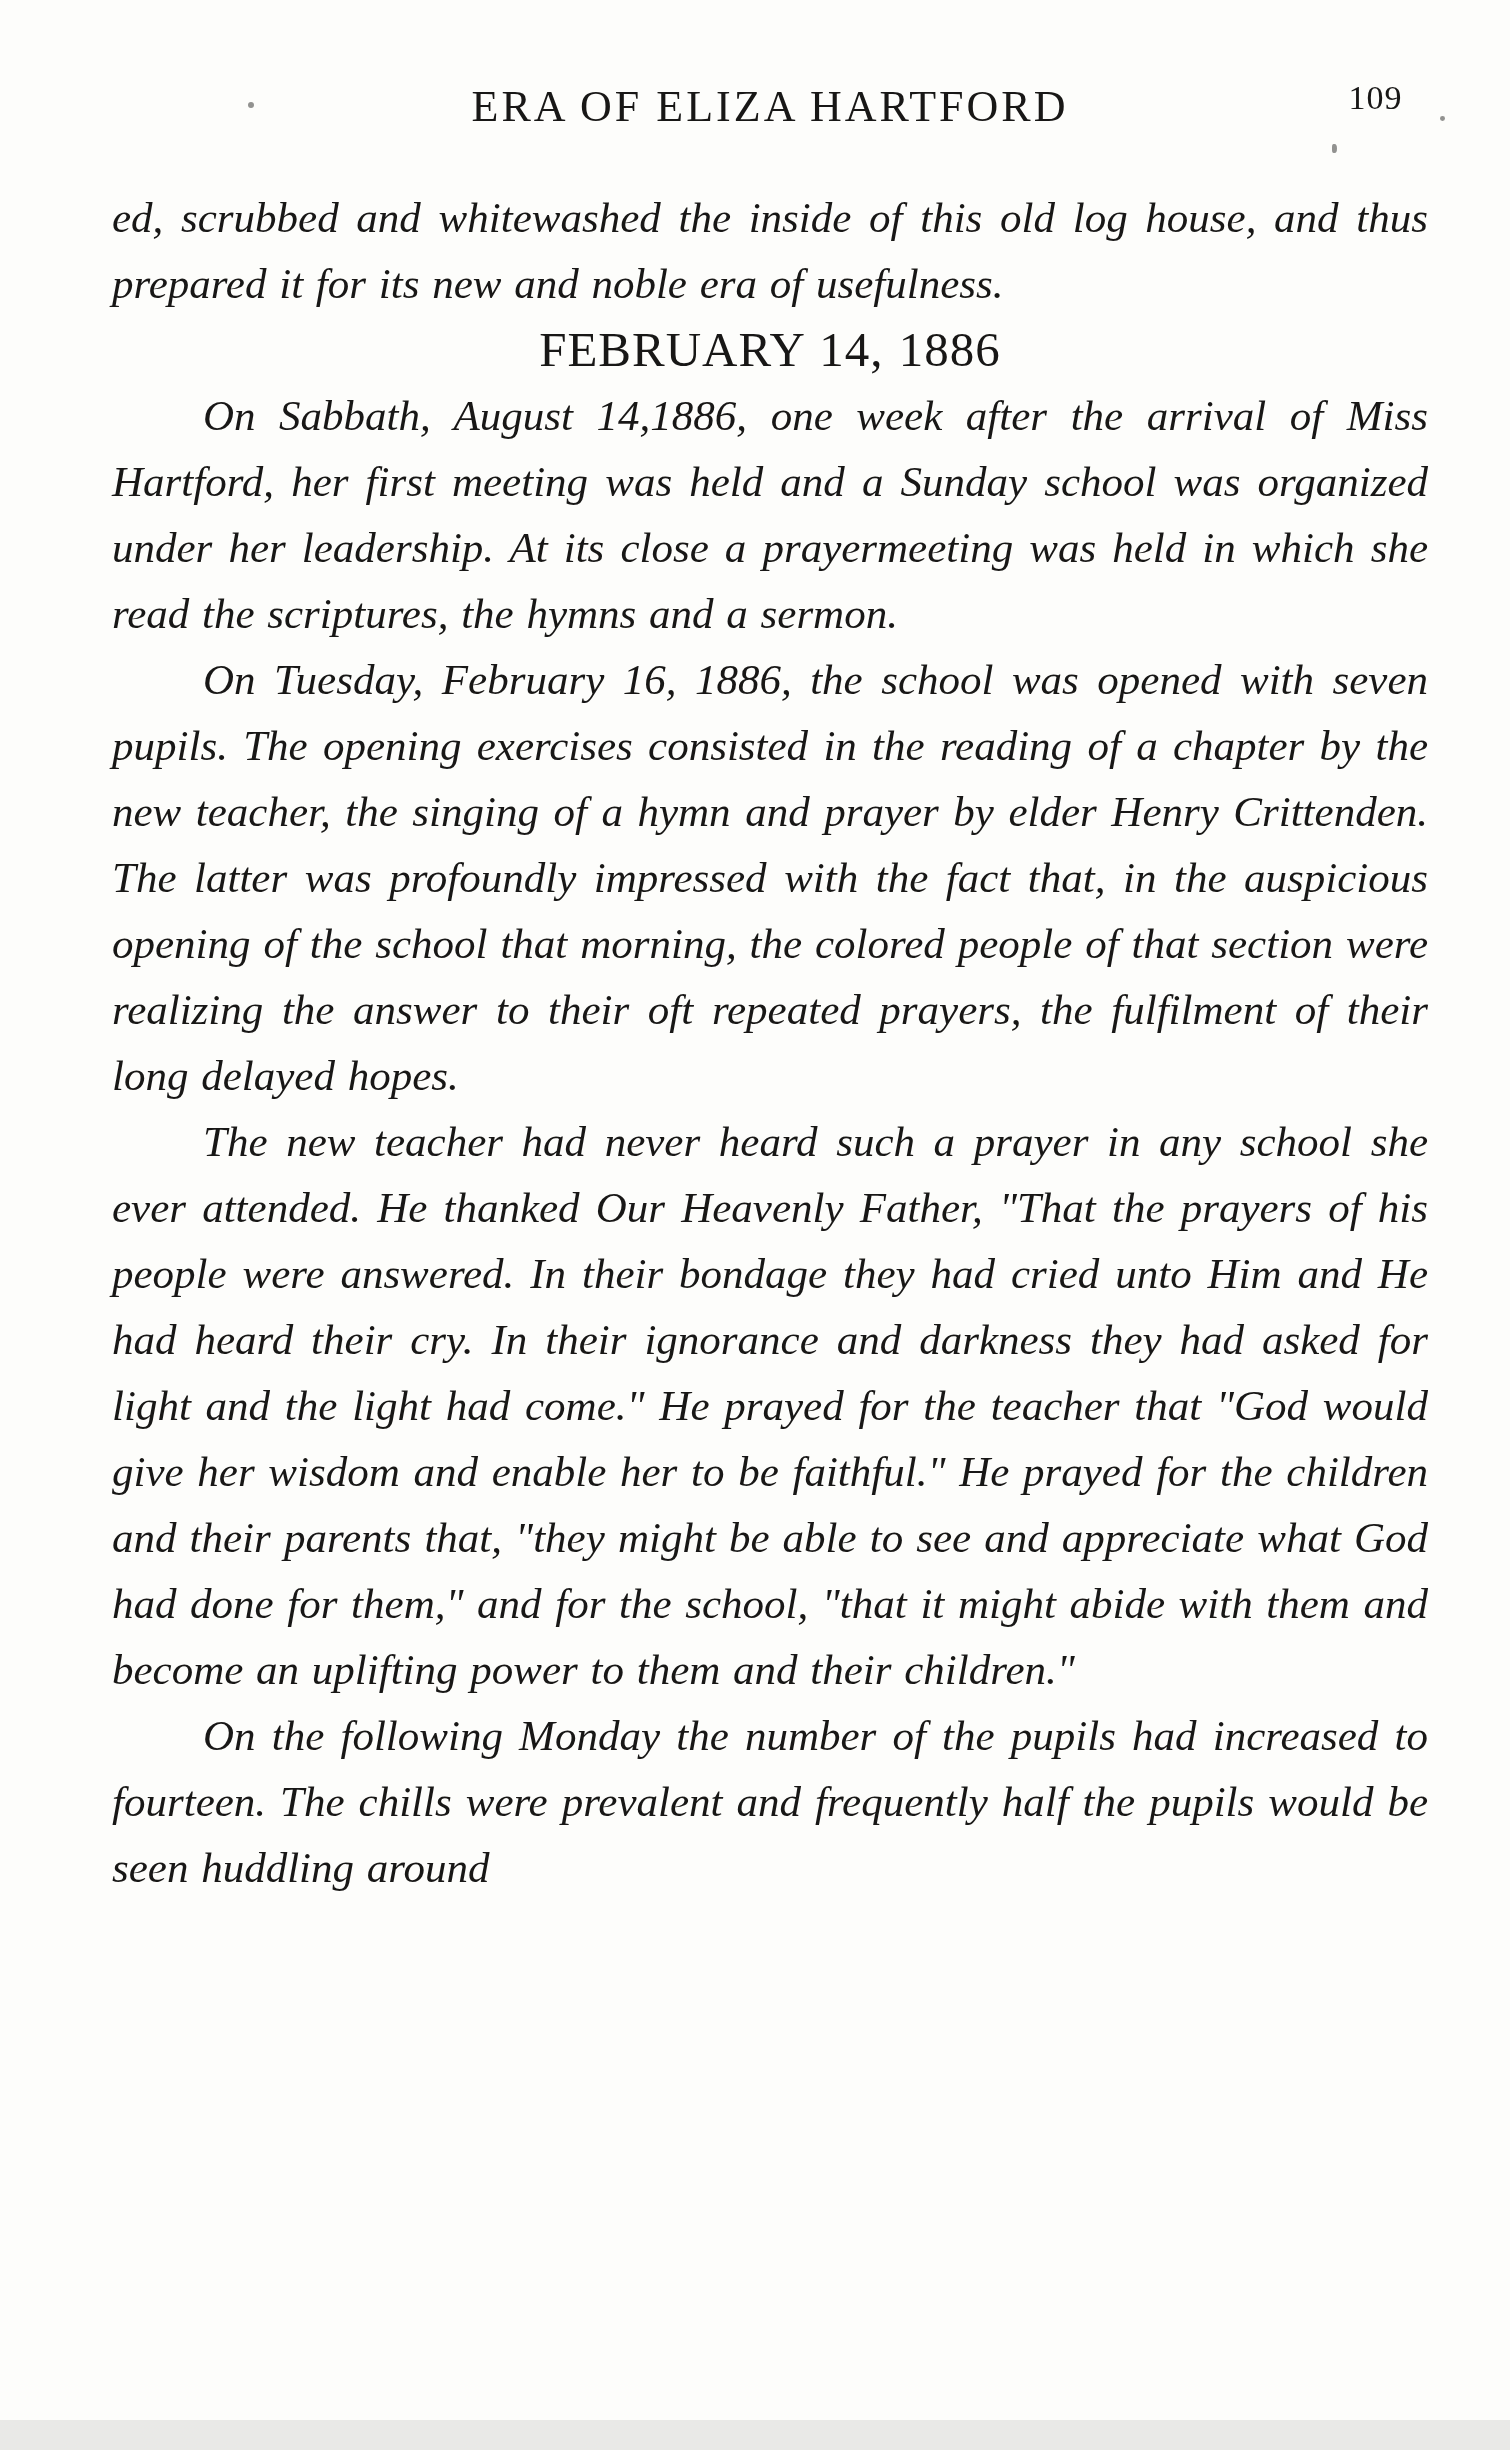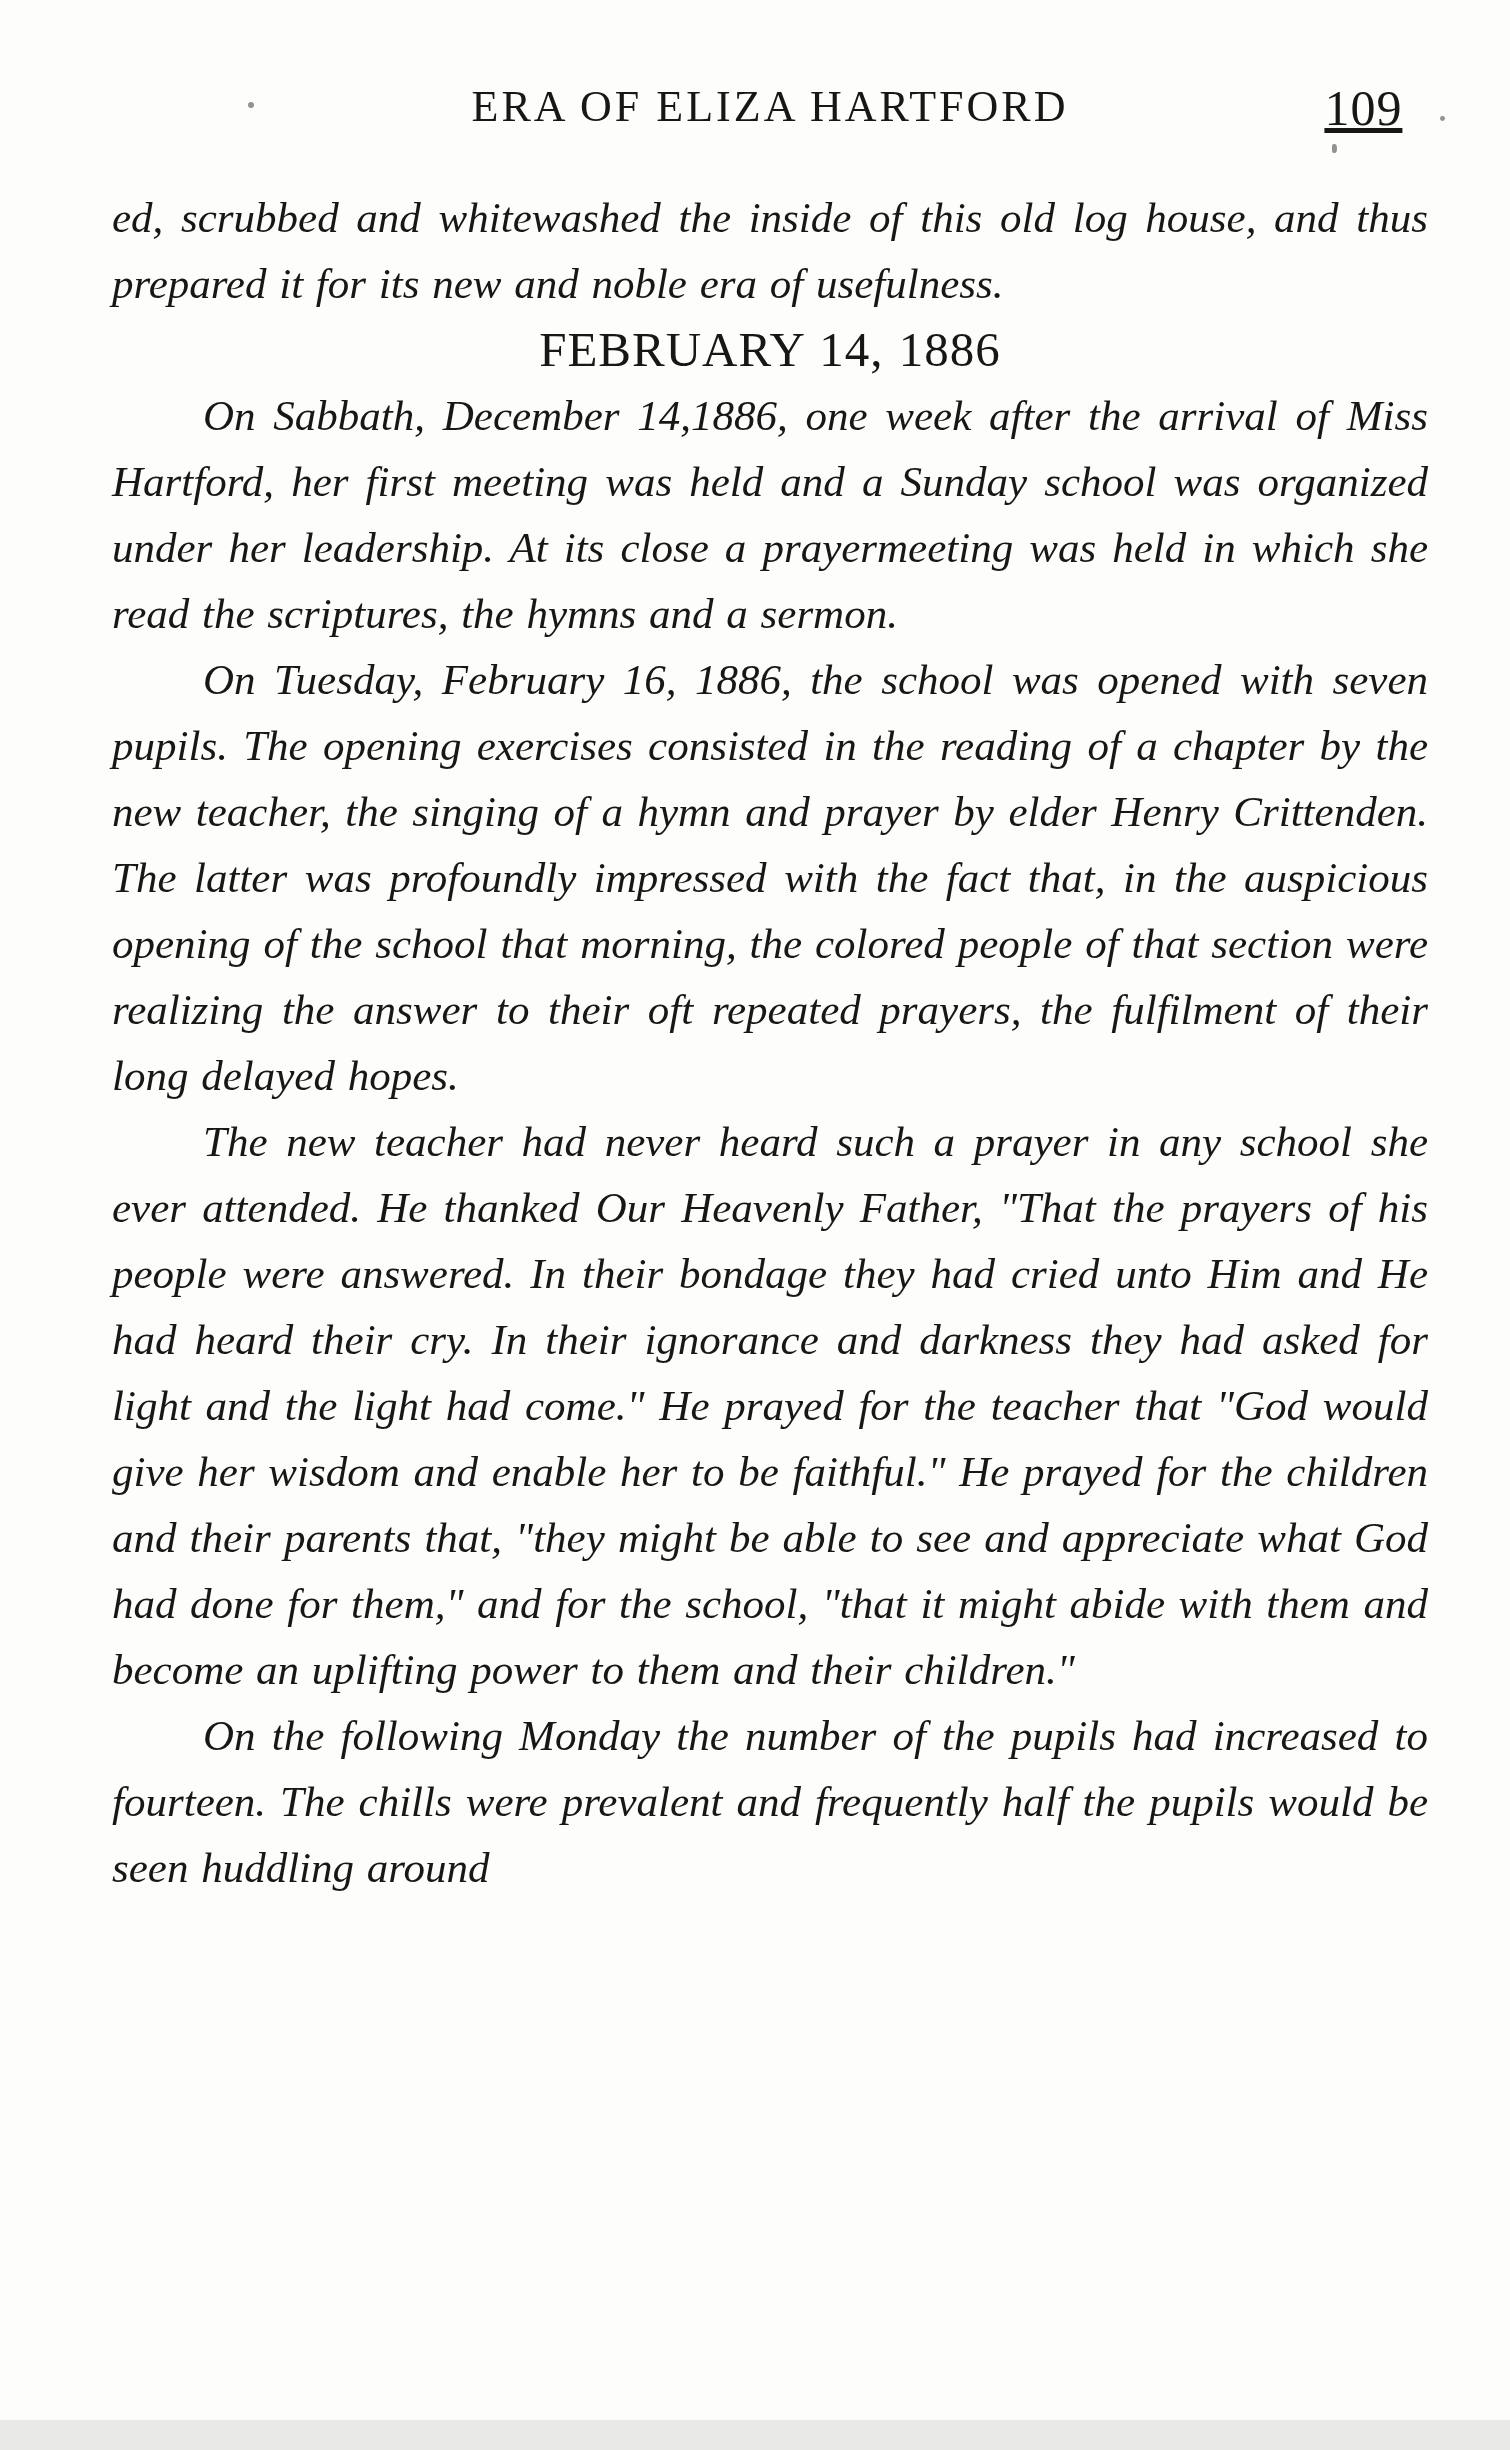--- a/index.html
+++ b/index.html
@@ -30,23 +30,22 @@
     top: 0;
     transform: translateX(-50%);
     font-size: 44px;
     letter-spacing: 3px;
     white-space: nowrap;
   }
   .page-number {
     position: absolute;
     right: 25.6px;
     top: -2px;
-    font-size: 50px;
+    font-size: 34px;
     letter-spacing: 1px;
-    text-decoration: underline;
   }
   .page-body {
     font-size: 43px;
     line-height: 66px;
     text-align: justify;
     word-spacing: 2px;
   }
   .page-body p {
     margin: 0;
     font-style: italic;
@@ -85,21 +84,21 @@
   <div class="page-header">
     <div class="page-title">ERA OF ELIZA HARTFORD</div>
     <div class="page-number">109</div>
   </div>
 
   <div class="page-body">
     <p>ed, scrubbed and whitewashed the inside of this old log house, and thus prepared it for its new and noble era of usefulness.</p>
 
     <h2 class="section-heading">FEBRUARY 14, 1886</h2>
 
-    <p class="indented">On Sabbath, December 14,1886, one week after the arrival of Miss Hartford, her first meeting was held and a Sunday school was organized under her leadership. At its close a prayermeeting was held in which she read the scriptures, the hymns and a sermon.</p>
+    <p class="indented">On Sabbath, August 14,1886, one week after the arrival of Miss Hartford, her first meeting was held and a Sunday school was organized under her leadership. At its close a prayermeeting was held in which she read the scriptures, the hymns and a sermon.</p>
 
     <p class="indented">On Tuesday, February 16, 1886, the school was opened with seven pupils. The opening exercises consisted in the reading of a chapter by the new teacher, the singing of a hymn and prayer by elder Henry Crittenden. The latter was profoundly impressed with the fact that, in the auspicious opening of the school that morning, the colored people of that section were realizing the answer to their oft repeated prayers, the fulfilment of their long delayed hopes.</p>
 
     <p class="indented">The new teacher had never heard such a prayer in any school she ever attended. He thanked Our Heavenly Father, "That the prayers of his people were answered. In their bondage they had cried unto Him and He had heard their cry. In their ignorance and darkness they had asked for light and the light had come." He prayed for the teacher that "God would give her wisdom and enable her to be faithful." He prayed for the children and their parents that, "they might be able to see and appreciate what God had done for them," and for the school, "that it might abide with them and become an uplifting power to them and their children."</p>
 
     <p class="indented">On the following Monday the number of the pupils had increased to fourteen. The chills were prevalent and frequently half the pupils would be seen huddling around</p>
   </div>
 
 </div>
 

